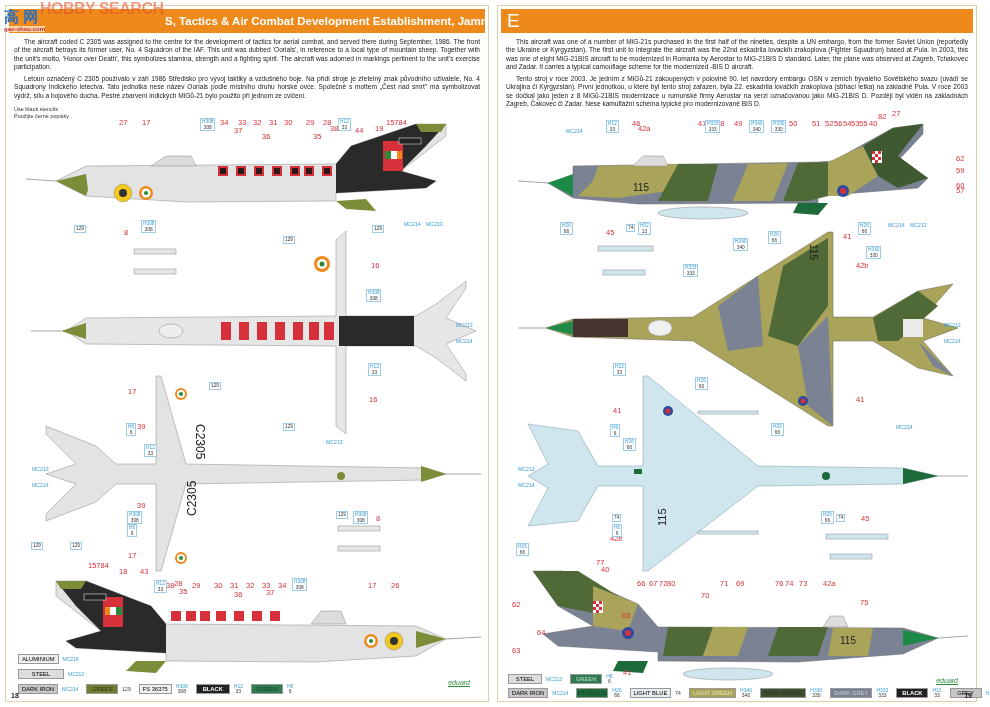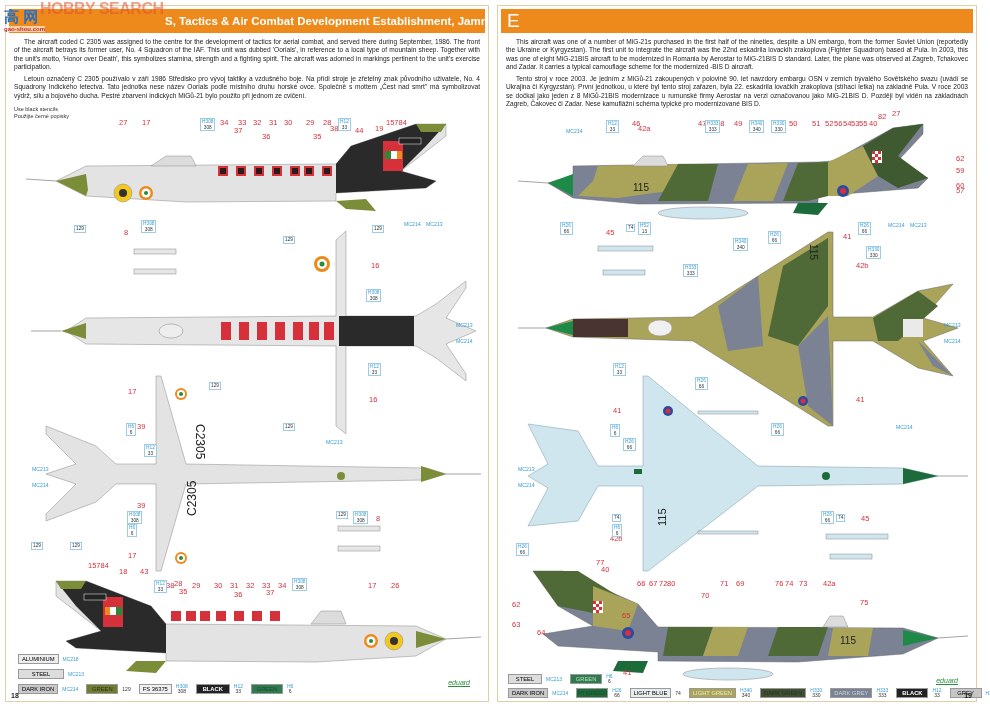--- a/index.html
+++ b/index.html
@@ -438,21 +438,21 @@
   <div class="tag" style="left:114px;top:518px;"><span>H6</span><span class="n">6</span></div>
   <div class="tag" style="left:323px;top:505px;"><span>H26</span><span class="n">66</span></div>
   <div class="tag" style="left:18px;top:537px;"><span>H26</span><span class="n">66</span></div>
   <span class="mc" style="left:20px;top:460px;">MC213</span>
   <span class="mc" style="left:20px;top:476px;">MC214</span>
   <span class="mc" style="left:398px;top:418px;">MC214</span>
 
   <span class="callout" style="left:98px;top:552px;">77</span>
   <span class="callout" style="left:103px;top:559px;">40</span>
   <span class="callout" style="left:14px;top:594px;">62</span>
-  <span class="callout" style="left:14px;top:614px;">63</span>
+  <span class="callout" style="left:14px;top:640px;">63</span>
   <span class="callout" style="left:14px;top:622px;padding-left:25px;">64</span>
   <span class="callout" style="left:124px;top:573px;margin-top:32px;">65</span>
   <span class="callout" style="left:139px;top:573px;">66</span>
   <span class="callout" style="left:151px;top:573px;">67</span>
   <span class="callout" style="left:161px;top:573px;">72</span>
   <span class="callout" style="left:169px;top:573px;">80</span>
   <span class="callout" style="left:203px;top:573px;margin-top:12px;">70</span>
   <span class="callout" style="left:222px;top:573px;">71</span>
   <span class="callout" style="left:238px;top:573px;">69</span>
   <span class="callout" style="left:277px;top:573px;">76</span>

